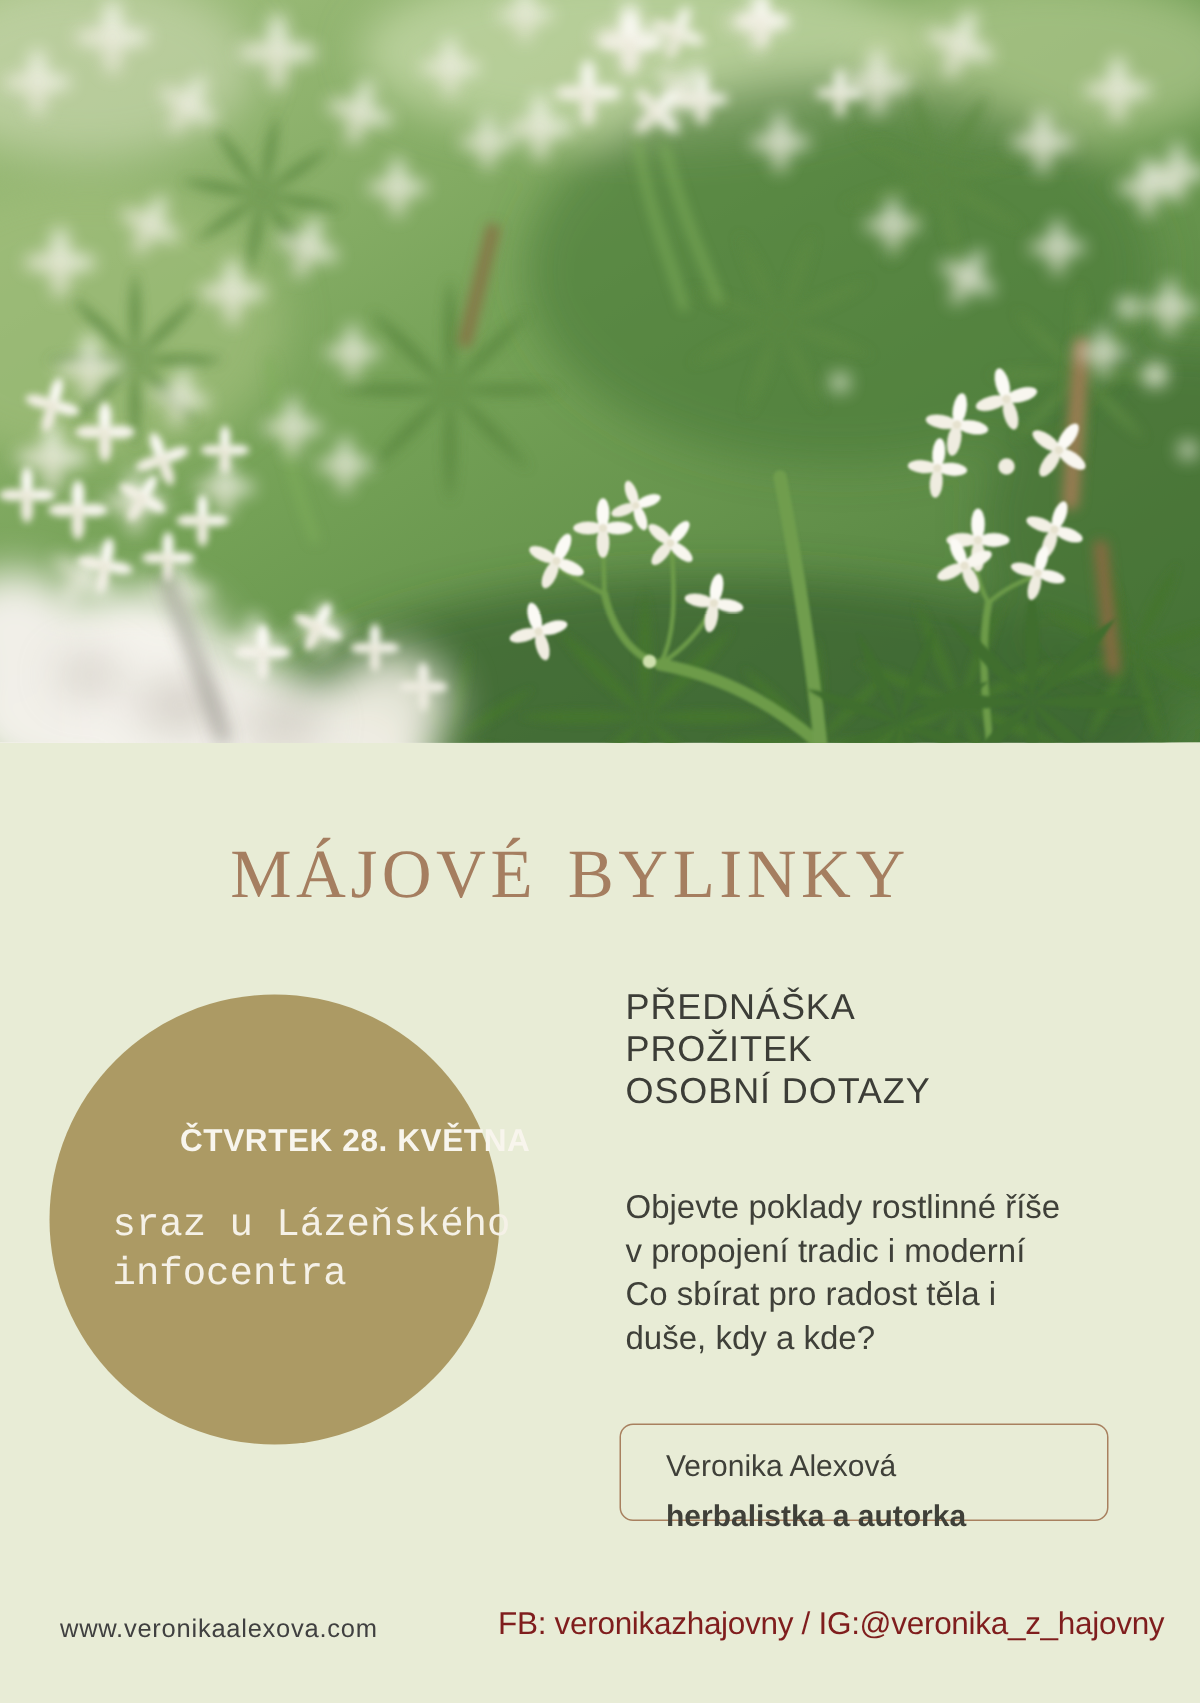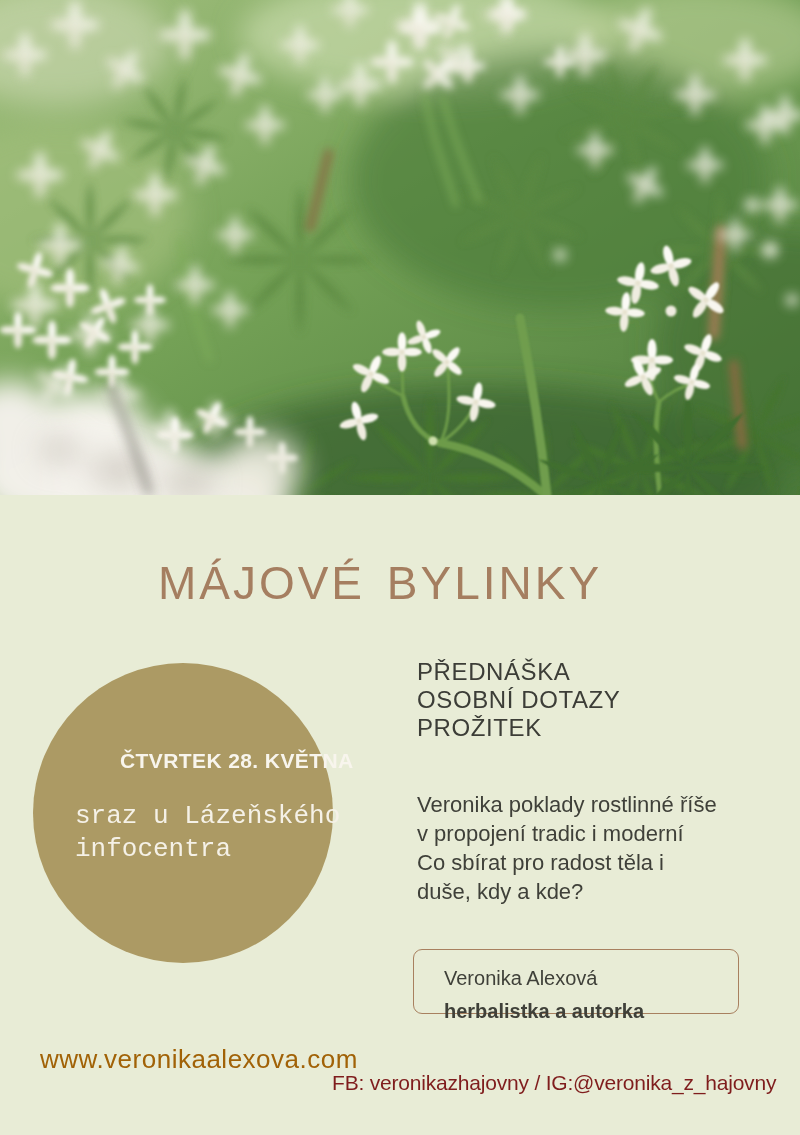--- a/index.html
+++ b/index.html
@@ -6,21 +6,21 @@
   body{
     width:800px;height:1135px;position:relative;overflow:hidden;
     background:#e8ecd6;
     font-family:"Liberation Sans", sans-serif;
   }
   .hero{position:absolute;left:0;top:0;width:800px;height:495px;overflow:hidden;}
   .hero svg{display:block;}
 
   .title{
     position:absolute;left:0;top:556px;width:760px;text-align:center;
-    font-family:Liberation Sans, sans-serif;
+    font-family:Liberation Serif, serif;
     font-size:46px;font-weight:400;letter-spacing:3px;word-spacing:6px;
     color:#a57e60;white-space:nowrap;
   }
 
   .event-circle{
     position:absolute;left:33px;top:663px;width:300px;height:300px;
     border-radius:50%;background:#ac9a64;box-sizing:border-box;
     padding:86px 28px 0 42px;color:#f8f5ed;
   }
   .event-date{font-size:21px;font-weight:bold;letter-spacing:0.4px;white-space:nowrap;margin-left:45px;}
@@ -36,22 +36,22 @@
 
   .speaker-box{
     position:absolute;left:413px;top:949px;width:326px;height:65px;
     box-sizing:border-box;border:1.5px solid #a8805f;border-radius:9px;
     padding:12px 10px 0 30px;color:#3f4039;
   }
   .speaker-box .name{font-size:20px;line-height:33px;white-space:nowrap;}
   .speaker-box .role{font-size:20px;line-height:33px;white-space:nowrap;font-weight:bold;}
 
   .footer-website{
-    position:absolute;left:40px;top:1044px;
-    font-size:26px;letter-spacing:0.5px;color:#a16207;white-space:nowrap;
+    position:absolute;left:40px;top:1076px;
+    font-size:17px;letter-spacing:0.5px;color:#404040;white-space:nowrap;
   }
   .footer-social{
     position:absolute;left:332px;top:1071px;
     font-size:21px;letter-spacing:-0.2px;color:#7f1d1d;white-space:nowrap;
   }
 </style>
 </head>
 <body>
 
 <div class="hero">
@@ -284,26 +284,26 @@
 <div class="event-circle">
   <div class="event-date">ČTVRTEK 28. KVĚTNA</div>
   <div class="event-meet">
     <div>sraz u Lázeňského</div>
     <div>infocentra</div>
   </div>
 </div>
 
 <div class="highlights">
   <div>PŘEDNÁŠKA</div>
+  <div>PROŽITEK</div>
   <div>OSOBNÍ DOTAZY</div>
-  <div>PROŽITEK</div>
 </div>
 
 <div class="description">
-  <div>Veronika poklady rostlinné říše</div>
+  <div>Objevte poklady rostlinné říše</div>
   <div>v propojení tradic i moderní</div>
   <div>Co sbírat pro radost těla i</div>
   <div>duše, kdy a kde?</div>
 </div>
 
 <div class="speaker-box">
   <div class="name">Veronika Alexová</div>
   <div class="role">herbalistka a autorka</div>
 </div>
 

